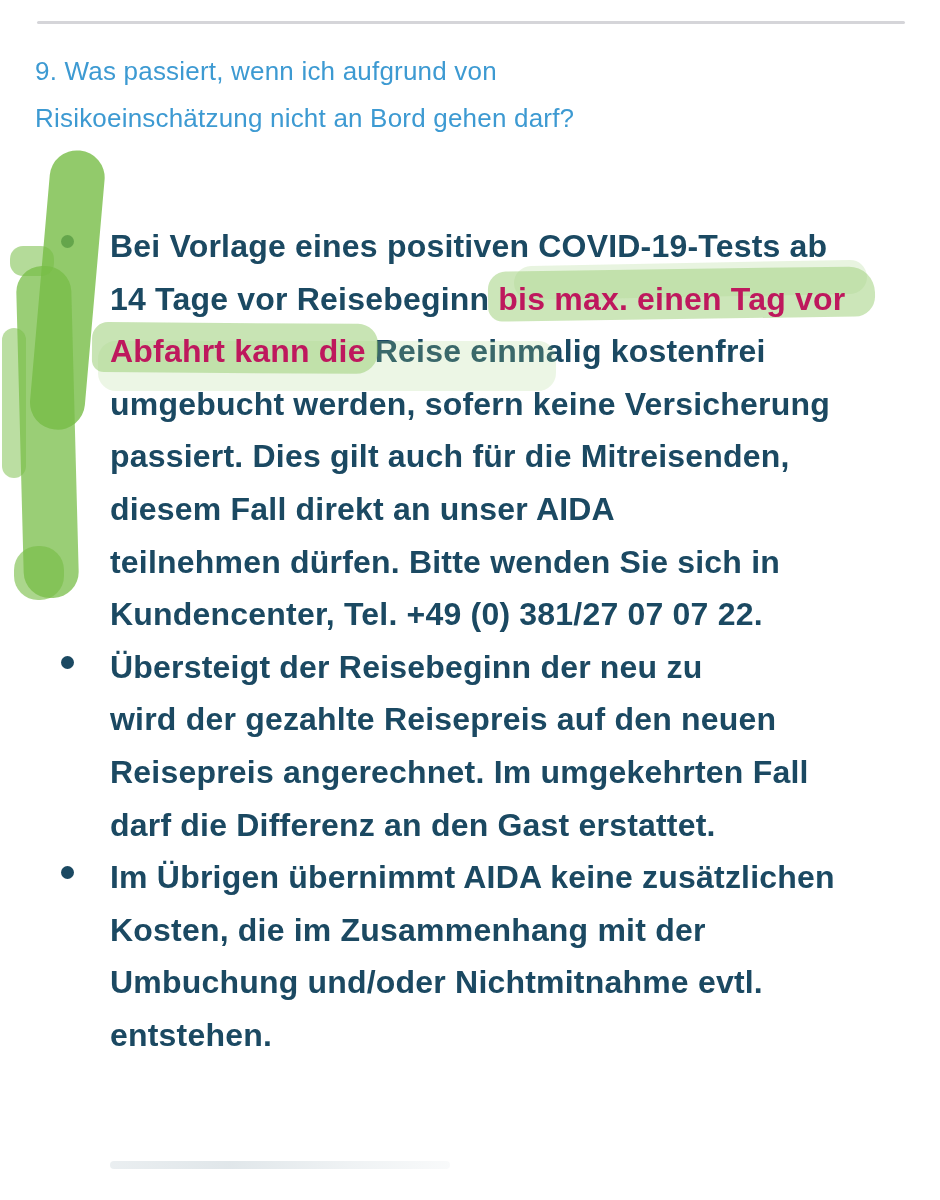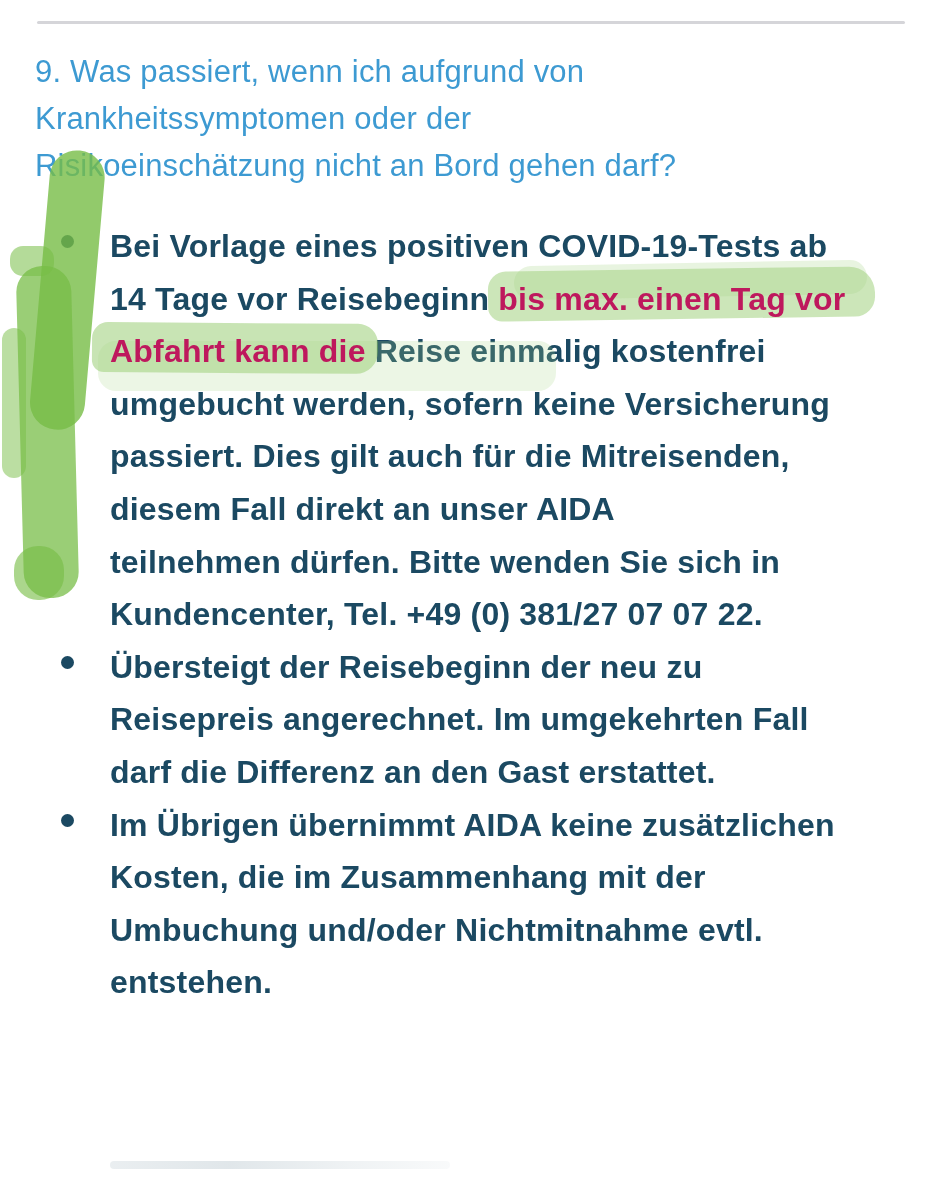--- a/index.html
+++ b/index.html
@@ -6,21 +6,21 @@
   html,body { width:940px; height:1200px; background:#ffffff; overflow:hidden; }
   body { font-family:"Liberation Sans", sans-serif; position:relative; }
 
   .divider {
     position:absolute; left:37px; top:21px; width:868px; height:3px;
     background:#d5d5d9; border-radius:2px;
   }
 
   .heading {
     position:absolute; left:35px; top:48px;
-    font-size:31px; line-height:47px; font-weight:400;
+    font-size:26px; line-height:47px; font-weight:400;
     color:#3d9ad2; letter-spacing:0.2px;
   }
   .heading .hline { white-space:nowrap; }
 
   .list {
     position:absolute; left:110px; top:220px;
     font-size:32px; line-height:52.6px; font-weight:700;
     color:#1b4962; letter-spacing:0.2px;
   }
   .item { position:relative; }
@@ -73,41 +73,41 @@
       rgba(27,73,98,.08) 70%, rgba(27,73,98,.03));
   }
 </style>
 </head>
 <body>
 
 <div class="divider"></div>
 
 <div class="heading">
   <div class="hline">9. Was passiert, wenn ich aufgrund von</div>
-  <div class="hline">Krankheitssymptomen oder der</div>
   <div class="hline">Risikoeinschätzung nicht an Bord gehen darf?</div>
 </div>
 
 <div class="list">
 
   <div class="item">
     <span class="dot"></span>
     <div class="tline"><span>Bei Vorlage eines positiven COVID-19-Tests ab</span></div>
     <div class="tline"><span>14 Tage vor Reisebeginn </span><span class="hl hl-a">bis max. einen Tag vor</span></div>
     <div class="tline"><span class="hl hl-b">Abfahrt kann die</span><span> Reise einmalig kostenfrei</span></div>
     <div class="tline"><span>umgebucht werden, sofern keine Versicherung</span></div>
     <div class="tline"><span>passiert. Dies gilt auch für die Mitreisenden,</span></div>
     <div class="tline"><span>diesem Fall direkt an unser AIDA</span></div>
     <div class="tline"><span>teilnehmen dürfen. Bitte wenden Sie sich in</span></div>
     <div class="tline"><span>Kundencenter, Tel. +49 (0) 381/27 07 07 22.</span></div>
   </div>
 
   <div class="item">
     <span class="dot"></span>
     <div class="tline"><span>Übersteigt der Reisebeginn der neu zu</span></div>
+    <div class="tline"><span>wird der gezahlte Reisepreis auf den neuen</span></div>
     <div class="tline"><span>Reisepreis angerechnet. Im umgekehrten Fall</span></div>
     <div class="tline"><span>darf die Differenz an den Gast erstattet.</span></div>
   </div>
 
   <div class="item">
     <span class="dot"></span>
     <div class="tline"><span>Im Übrigen übernimmt AIDA keine zusätzlichen</span></div>
     <div class="tline"><span>Kosten, die im Zusammenhang mit der</span></div>
     <div class="tline"><span>Umbuchung und/oder Nichtmitnahme evtl.</span></div>
     <div class="tline"><span>entstehen.</span></div>

